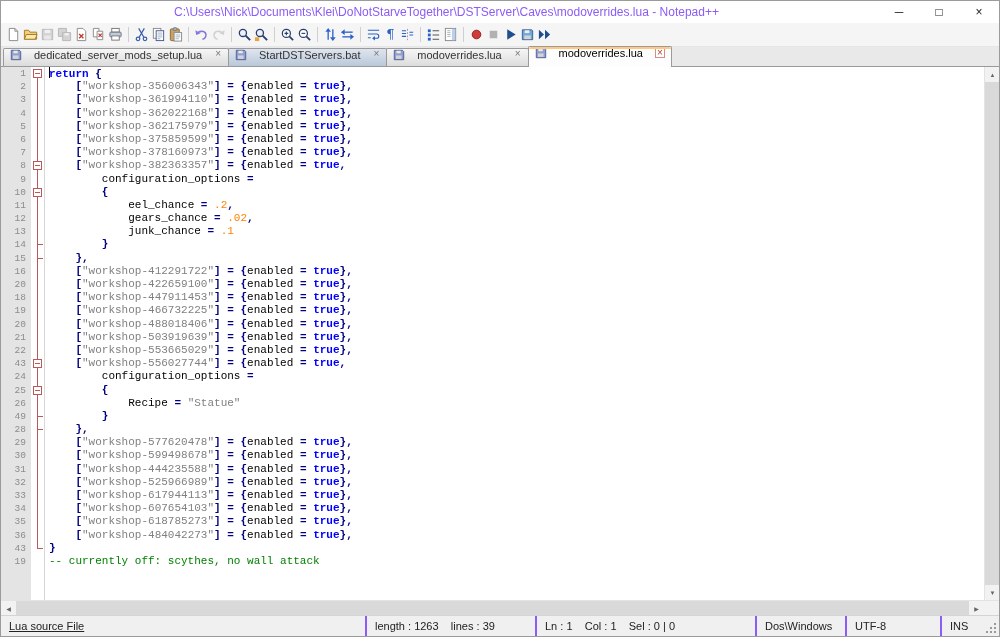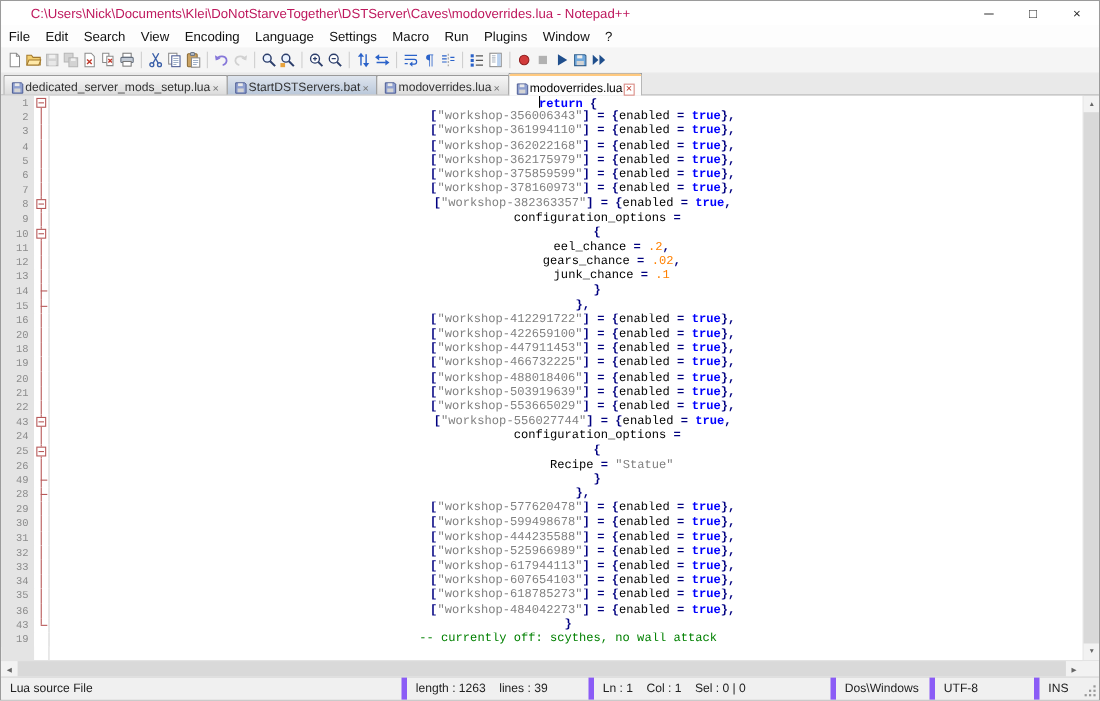--- a/index.html
+++ b/index.html
@@ -2,78 +2,78 @@
 <html style="--kw: #0000ff; --str: #808080; --num: #ff8000; --op: #000080; --com: #008000; --fold: #b85a5a;"><head>
 <meta charset="utf-8">
 <style>
   *{margin:0;padding:0;box-sizing:border-box;}
   html,body{width:1000px;height:637px;overflow:hidden;}
   body{font-family:"Liberation Sans",sans-serif;background:#fff;}
   .window{width:100%;height:100%;border:1px solid #9b9b9b;display:flex;flex-direction:column;background:#fff;}
 
   
   .titlebar{height:22px;flex:none;background:#fff;display:flex;align-items:center;}
-  .title-text{flex:1;font-size:12px;color:#be185d;padding-left:27px;white-space:nowrap;overflow:hidden;}
+  .title-text{flex:1;font-size:12px;color:#8b5cf6;padding-left:13px;white-space:nowrap;overflow:hidden;text-align:center;}
   .win-controls{display:flex;height:100%;}
   .win-btn{width:40px;height:100%;display:flex;align-items:center;justify-content:center;font-size:12px;color:#222;cursor:default;}
 
   
   .menubar{height:20px;flex:none;background:#fdfdfd;display:flex;align-items:center;font-size:12px;}
   .menu-item{padding:2px 7px;color:#111;}
 
   
   .toolbar{height:24px;flex:none;background:#f5f5f5;display:flex;align-items:center;padding-left:4px;border-bottom:1px solid #e6e6e6;}
   .tb-btn{width:17px;height:20px;display:flex;align-items:center;justify-content:center;flex:none;}
   .tb-btn svg{width:15px;height:15px;display:block;}
   .tb-btn.disabled{filter:grayscale(1) opacity(.4);}
   .tb-sep{width:1px;height:15px;background:#cfcfcf;margin:0 4px;flex:none;}
 
   
   .tabbar{height:20px;flex:none;background:#e9e9e9;display:flex;align-items:flex-end;border-bottom:1px solid #9a9a9a;padding-left:2px;}
-  .tab{display:flex;align-items:flex-end;gap:1px;padding:0 6px;font-size:11px;color:#333;border:1px solid #9a9a9a;border-bottom:none;border-radius:2px 2px 0 0;height:18px;margin-right:-1px;position:relative;background:linear-gradient(#f6f6f6,#dcdcdc);white-space:nowrap;}
+  .tab{display:flex;align-items:flex-start;gap:12px;padding:0 6px;font-size:11px;color:#333;border:1px solid #9a9a9a;border-bottom:none;border-radius:2px 2px 0 0;height:18px;margin-right:-1px;position:relative;background:linear-gradient(#f6f6f6,#dcdcdc);white-space:nowrap;}
   .tab.inactive-alt{background:linear-gradient(#dfe5ee,#bac8da);}
   .tab.active{height:21px;margin-bottom:-1px;background:#fdfdfd;z-index:2;color:#000;}
   .tab.active::before{content:"";position:absolute;top:0;left:0;right:0;height:2px;background:#ffc97f;border-radius:2px 2px 0 0;}
   .tab-icon svg{width:12px;height:12px;display:block;}
   .tab-close{font-size:10px;line-height:9px;color:#777;padding:0 1px;}
   .tab.active .tab-close{color:#c0392b;border:1px solid #d98c85;background:#fff;}
 
   
   .main{flex:1;display:flex;flex-direction:column;min-height:0;background:#fff;}
   .editor-row{flex:1;display:flex;min-height:0;}
   .lines{flex:1;overflow:hidden;position:relative;background:#fff;}
   .lines::before{content:"";position:absolute;left:0;top:0;bottom:0;width:30px;background:#e4e4e4;}
   .lines::after{content:"";position:absolute;left:43px;top:0;bottom:0;width:1px;background:#d8d8d8;}
   .editor-line{display:flex;height:13.2px;position:relative;z-index:1;}
   .line-num{width:30px;flex:none;background:#e4e4e4;color:#8c8c8c;font:9.5px/13.2px "Liberation Mono",monospace;text-align:right;padding-right:5px;}
   .fold{width:14px;flex:none;position:relative;background:#fff;border-right:1px solid #d8d8d8;}
   .fv{position:absolute;left:6px;width:1px;background:var(--fold,#b85a5a);}
   .fh{position:absolute;left:6px;right:1px;top:6px;height:1px;background:var(--fold,#b85a5a);}
   .fbox{position:absolute;left:2px;top:2px;width:9px;height:9px;border:1px solid var(--fold,#b85a5a);background:#fff;}
   .fbox::after{content:"";position:absolute;left:1px;top:3px;width:5px;height:1px;background:var(--fold,#b85a5a);}
-  .code-text{flex:1;white-space:pre;font:11px/13.2px "Liberation Mono",monospace;padding-left:4px;color:#000;overflow:hidden;text-align:center;}
+  .code-text{flex:1;white-space:pre;font:11px/13.2px "Liberation Mono",monospace;padding-left:4px;color:#000;overflow:hidden;}
   .tk-k{color:var(--kw,#0000ff);font-weight:bold;}
   .tk-s{color:var(--str,#808080);}
   .tk-n{color:var(--num,#ff8000);}
   .tk-o{color:var(--op,#000080);font-weight:bold;}
   .tk-c{color:var(--com,#008000);}
   .caret{display:inline-block;width:1px;height:11px;background:#000;margin-right:-1px;vertical-align:-1px;}
 
   
   .vscroll{width:15px;flex:none;background:#f2f2f2;display:flex;flex-direction:column;border-left:1px solid #e3e3e3;}
   .hscroll-row{height:15px;flex:none;display:flex;background:#f2f2f2;border-top:1px solid #e3e3e3;}
   .scroll-arrow{flex:none;width:15px;height:15px;display:flex;align-items:center;justify-content:center;font-size:6px;color:#666;}
   .vthumb{flex:1;background:#d9d9d9;}
   .hthumb{flex:1;background:#d9d9d9;}
   .corner{width:15px;flex:none;background:#f2f2f2;}
 
   
   .statusbar{height:21px;flex:none;background:#f0f0f0;border-top:1px solid #d4d4d4;display:flex;align-items:stretch;font-size:11px;color:#222;}
-  .sb{display:flex;align-items:center;padding:0 8px;white-space:pre;border-left:5px solid #8b5cf6;overflow:hidden;}
-  .sb-doctype{flex:1;border-left:none;}
+  .sb{display:flex;align-items:center;padding:0 8px;white-space:pre;border-left:2px solid #8b5cf6;overflow:hidden;}
+  .sb-doctype{flex:1;border-left:none;text-decoration:underline;}
   .sb-length{width:170px;flex:none;}
   .sb-pos{width:220px;flex:none;}
   .sb-eol{width:90px;flex:none;}
   .sb-enc{width:95px;flex:none;text-align:center;}
   .sb-ins{width:45px;flex:none;}
   .grip{width:14px;flex:none;position:relative;}
   .grip::after{content:"";position:absolute;right:3px;bottom:3px;width:2px;height:2px;background:#999;box-shadow:-4px 0 #999,-8px 0 #999,0 -4px #999,-4px -4px #999,0 -8px #999;}
 </style>
 </head>
 <body>
@@ -81,34 +81,20 @@
 <div class="window">
   <div class="titlebar">
     <div class="title-text">C:\Users\Nick\Documents\Klei\DoNotStarveTogether\DSTServer\Caves\modoverrides.lua - Notepad++</div>
     <div class="win-controls">
       <div class="win-btn">─</div>
       <div class="win-btn">□</div>
       <div class="win-btn">×</div>
     </div>
   </div>
 
-  <div class="menubar">
-      <span class="menu-item">File</span>
-      <span class="menu-item">Edit</span>
-      <span class="menu-item">Search</span>
-      <span class="menu-item">View</span>
-      <span class="menu-item">Encoding</span>
-      <span class="menu-item">Language</span>
-      <span class="menu-item">Settings</span>
-      <span class="menu-item">Macro</span>
-      <span class="menu-item">Run</span>
-      <span class="menu-item">Plugins</span>
-      <span class="menu-item">Window</span>
-      <span class="menu-item">?</span>
-    </div>
 
   <div class="toolbar">
       <div class="tb-btn">
         <svg viewBox="0 0 16 16">
           <path d="M3.5 1.5h6l3 3v10h-9z" fill="#fff" stroke="#8a8a8a"></path>
           <path d="M9.5 1.5v3h3" fill="none" stroke="#8a8a8a"></path>
         </svg>
       </div>
       <div class="tb-btn">
         <svg viewBox="0 0 16 16">

